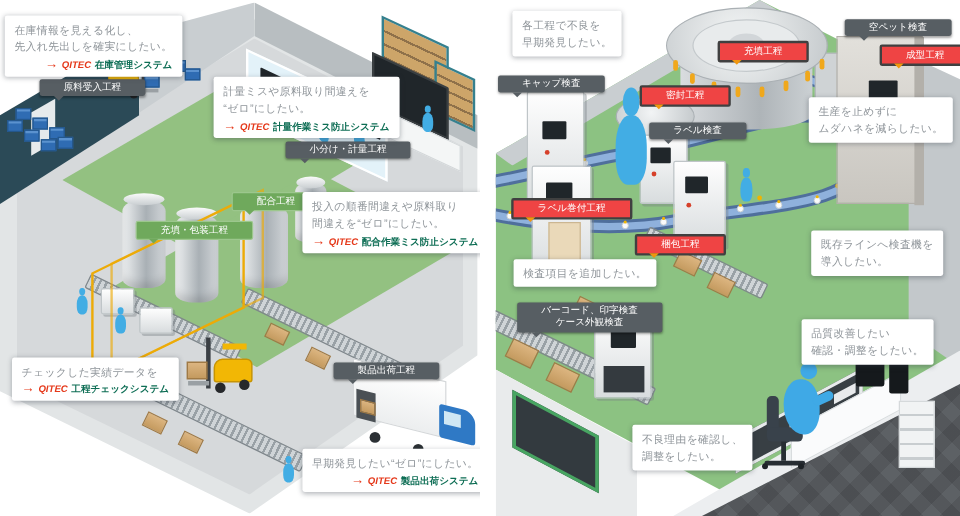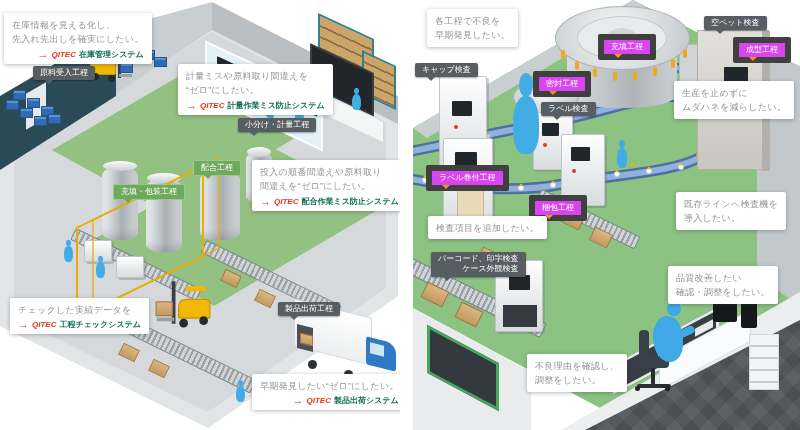--- a/index.html
+++ b/index.html
@@ -8,26 +8,26 @@
 .panel{position:absolute;top:0;height:430px;overflow:hidden;background:#fff}
 #left-panel{left:0;width:400px}
 #right-panel{left:413px;width:387px}
 .s{position:absolute}
 .callout{position:absolute;background:#fff;border-radius:2px;box-shadow:0 1px 4px rgba(40,50,60,.35);padding:5px 8px 4px;z-index:30;white-space:nowrap}
 .c-line{font-size:9px;line-height:1.6;color:#8f959a;letter-spacing:.3px}
 .c-brand{display:flex;align-items:center;justify-content:flex-end;gap:3px;margin-top:2px}
 .c-arrow{color:#e5391b;font-size:11px;font-weight:bold;line-height:1}
 .c-qitec{color:#e5391b;font-size:8px;font-weight:bold;font-style:italic}
 .c-sys{color:#0e6e55;font-size:8px;font-weight:bold}
-.plabel{position:absolute;z-index:28;font-size:8px;line-height:1.3;color:#fff;padding:2px 7px;border-radius:2px;white-space:nowrap;text-align:right}
+.plabel{position:absolute;z-index:28;font-size:8px;line-height:1.3;color:#fff;padding:2px 20px;border-radius:2px;white-space:nowrap;text-align:center}
 .plabel.dark{background:#575e63;box-shadow:0 1px 2px rgba(0,0,0,.35)}
 .plabel.dark::after{content:"";position:absolute;left:12px;bottom:-4px;border:4px solid transparent;border-top-color:#575e63;border-bottom:0}
 .plabel.green{background:#6fa95c;border:1px solid #9cc78d}
 .plabel.green::after{content:"";position:absolute;left:10px;bottom:-4px;border:4px solid transparent;border-top-color:#6fa95c;border-bottom:0}
-.plabel.orange{background:#d946ef;border:6px solid #404040}
+.plabel.orange{background:#ef4444;border:2px solid #404040}
 .plabel.orange::after{content:"";position:absolute;left:10px;bottom:-4px;border:4px solid transparent;border-top-color:#f0970f;border-bottom:0}
 .tank{position:absolute;background:linear-gradient(90deg,#f0f2f3,#a9b0b5 55%,#d3d7da);border-radius:18px 18px 14px 14px/10px 10px 8px 8px;box-shadow:inset 0 -5px 6px rgba(0,0,0,.12);z-index:12}
 .tank::before{content:"";position:absolute;top:-5px;left:1px;right:1px;height:10px;border-radius:50%;background:linear-gradient(180deg,#fafbfb,#c9ced1)}
 .machine{position:absolute;background:linear-gradient(180deg,#fefefe,#d8dcde);border:1px solid #bfc5c8;border-radius:2px;box-shadow:2px 2px 0 rgba(120,128,133,.4)}
 .screen{position:absolute;background:#20262a;border-radius:1px}
 .reddot{position:absolute;width:4px;height:4px;border-radius:50%;background:#d6402a}
 .worker{position:absolute;background:#42ade4;border-radius:45% 45% 38% 38%;z-index:14}
 .worker::before{content:"";position:absolute;top:-40%;left:22%;width:56%;height:42%;border-radius:50%;background:#42ade4}
 .crate{position:absolute;width:13px;height:10px;background:#2f6cb3;border:1px solid #24578c;box-shadow:inset 0 2px 0 #5b92cf;z-index:13}
 .boxtan{position:absolute;background:linear-gradient(180deg,#dcb580,#c49a5f);border:1px solid #a07a45;z-index:13}

